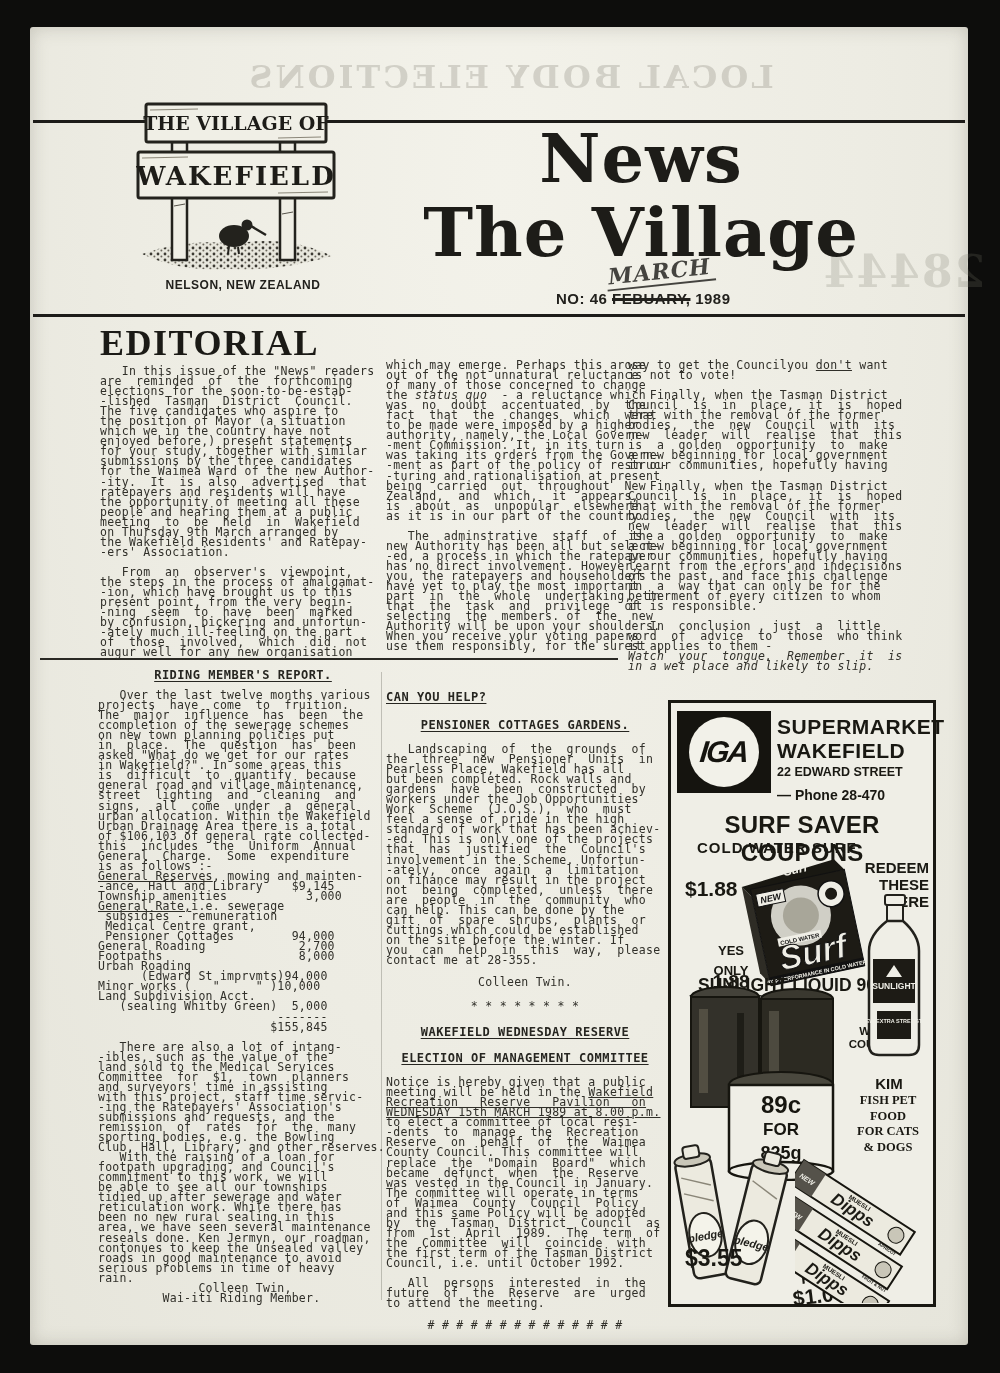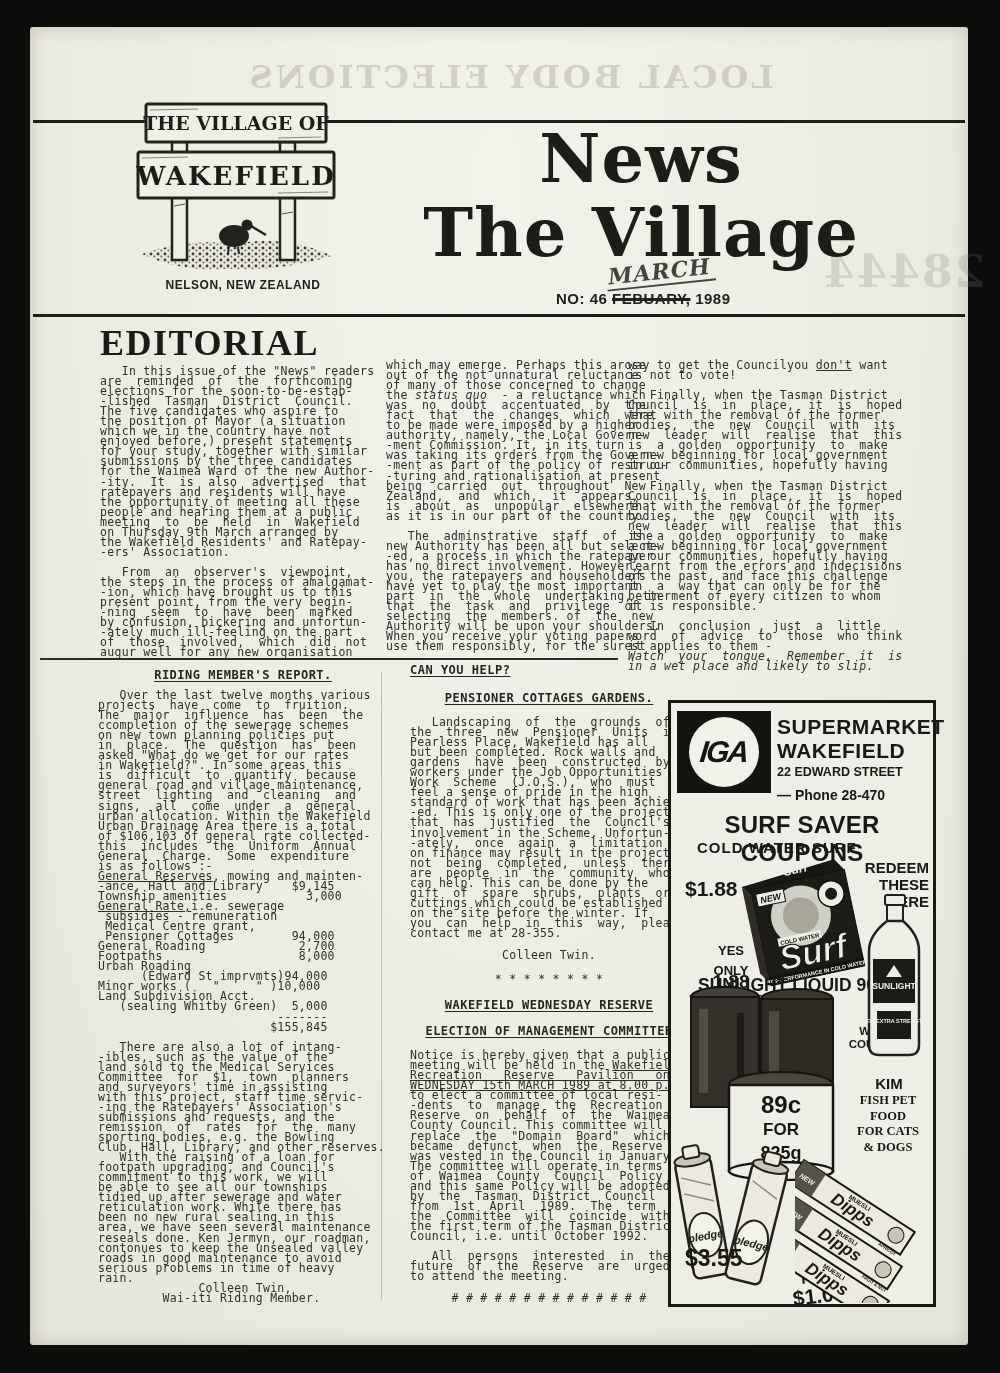--- a/index.html
+++ b/index.html
@@ -43,21 +43,21 @@
   .c2{left:386px;top:360px;width:278px;}
   .c3{left:628px;top:360px;width:280px;}
   .u{text-decoration:underline;text-underline-offset:1px;}
   .i{font-style:italic;}
   .sec-h{font-family:"DejaVu Sans Mono",monospace;font-weight:700;font-size:12px;
          letter-spacing:.5px;color:#262520;text-decoration:underline;text-underline-offset:2px;
          white-space:pre;}
   .center{text-align:center;}
   .riding{left:98px;top:668px;width:290px;}
   .riding .mono{letter-spacing:.25px;}
-  .midcol{left:386px;top:663px;width:278px;margin-left:24px;}
+  .midcol{left:386px;top:690px;width:278px;}
   .mt8{margin-top:8px;} .mt12{margin-top:12px;} .mt14{margin-top:14px;}
   
   .ad{position:absolute;left:668px;top:700px;width:268px;height:607px;border:3px solid #191812;
       background:#efeee6;box-sizing:border-box;}
   .ad *{box-sizing:border-box;}
   .ad .abs{position:absolute;}
   .iga-logo{left:6px;top:8px;width:94px;height:82px;background:#15140f;display:flex;
             align-items:center;justify-content:center;}
   .iga-circle{width:70px;height:70px;border-radius:50%;background:#f2f1e9;display:flex;
               align-items:center;justify-content:center;}

